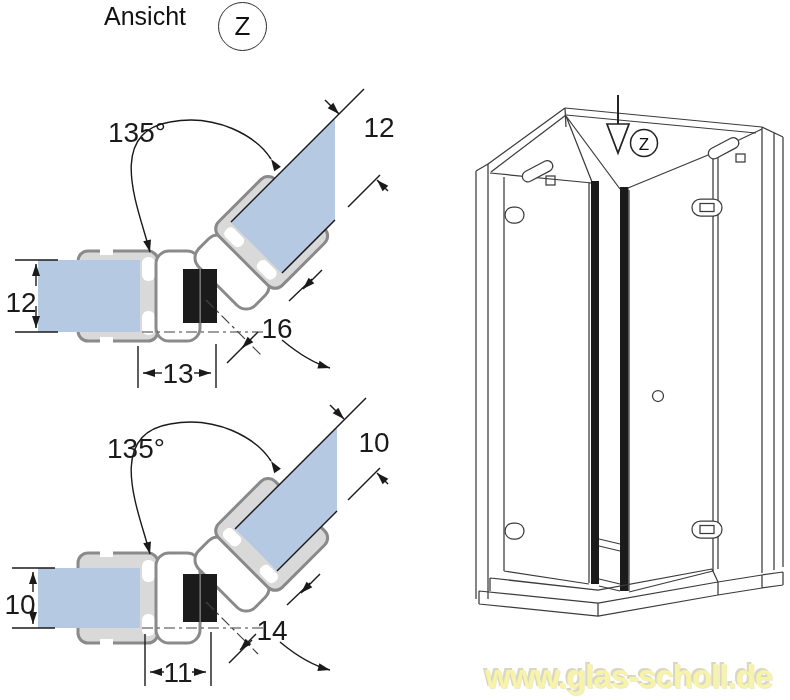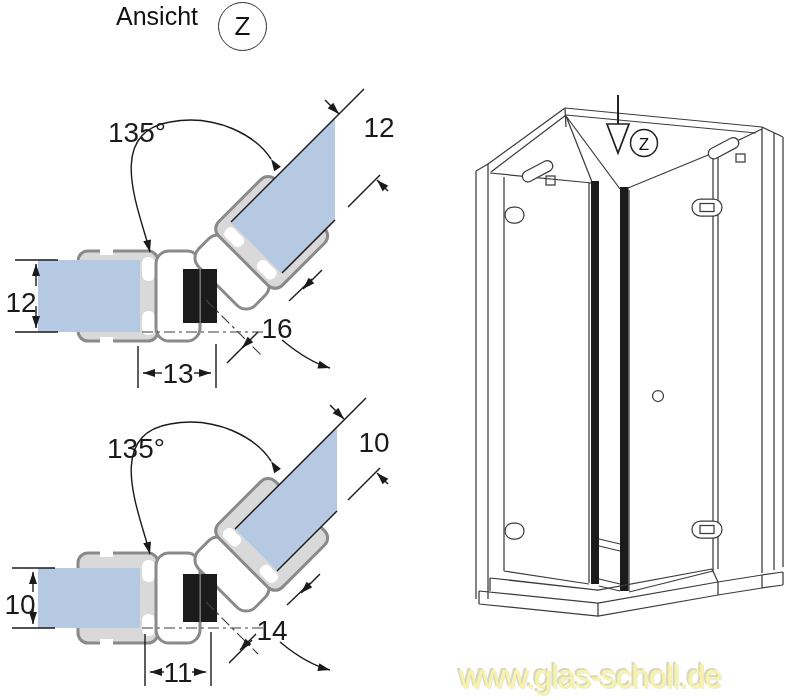--- a/index.html
+++ b/index.html
@@ -1,24 +1,24 @@
 <!DOCTYPE html>
 <html style="--glass: #b6c9e2; --profile_fill: #d9d9d9; --profile_stroke: #8a8a8a; --magnet: #1b1b1b; --line: #1a1a1a; --drawing_line: #3c3c3c; --watermark_fill: #f7f3a8; --watermark_shadow: #d9d6c3;"><head>
 <meta charset="utf-8">
 <style>
   html,body{margin:0;padding:0;background:#fff;}
   body{width:790px;height:700px;position:relative;overflow:hidden;
        font-family:"Liberation Sans",sans-serif;}
   #stage{position:absolute;left:0;top:0;}
-  .title-block{position:absolute;left:116px;top:2px;font-size:25px;line-height:1.13;color:#111;}
+  .title-block{position:absolute;left:104px;top:2px;font-size:25px;line-height:1.13;color:#111;}
   .title-block span{display:block;}
   .view-circle{position:absolute;left:218px;top:2px;width:49px;height:49px;
        border:1.6px solid #2b2b2b;border-radius:50%;display:flex;align-items:center;
        justify-content:center;font-size:26px;color:#111;background:#fff;box-sizing:border-box;}
-  .watermark{position:absolute;left:459px;top:658px;font-size:33px;font-weight:normal;
+  .watermark{position:absolute;left:485px;top:658px;font-size:33px;font-weight:bold;
        letter-spacing:-1px;color:var(--watermark_fill,#f7f3a8);
        text-shadow:-2px -2px 0 var(--watermark_shadow,#d9d6c3), 1px 1px 0 #efeccb;}
   
   .glass{fill:var(--glass,#b6c9e2);stroke:none;}
   .prof{fill:var(--profile_fill,#d9d9d9);stroke:var(--profile_stroke,#8a8a8a);stroke-width:3;}
   .chamber{fill:#fff;stroke:var(--profile_stroke,#8a8a8a);stroke-width:3;}
   .notch{fill:#fff;stroke:none;}
   .magnet{fill:var(--magnet,#1b1b1b);stroke:none;}
   .dim{stroke:var(--line,#1a1a1a);stroke-width:1.4;fill:none;}
   .edge{stroke:var(--line,#1a1a1a);stroke-width:1.5;fill:none;}

